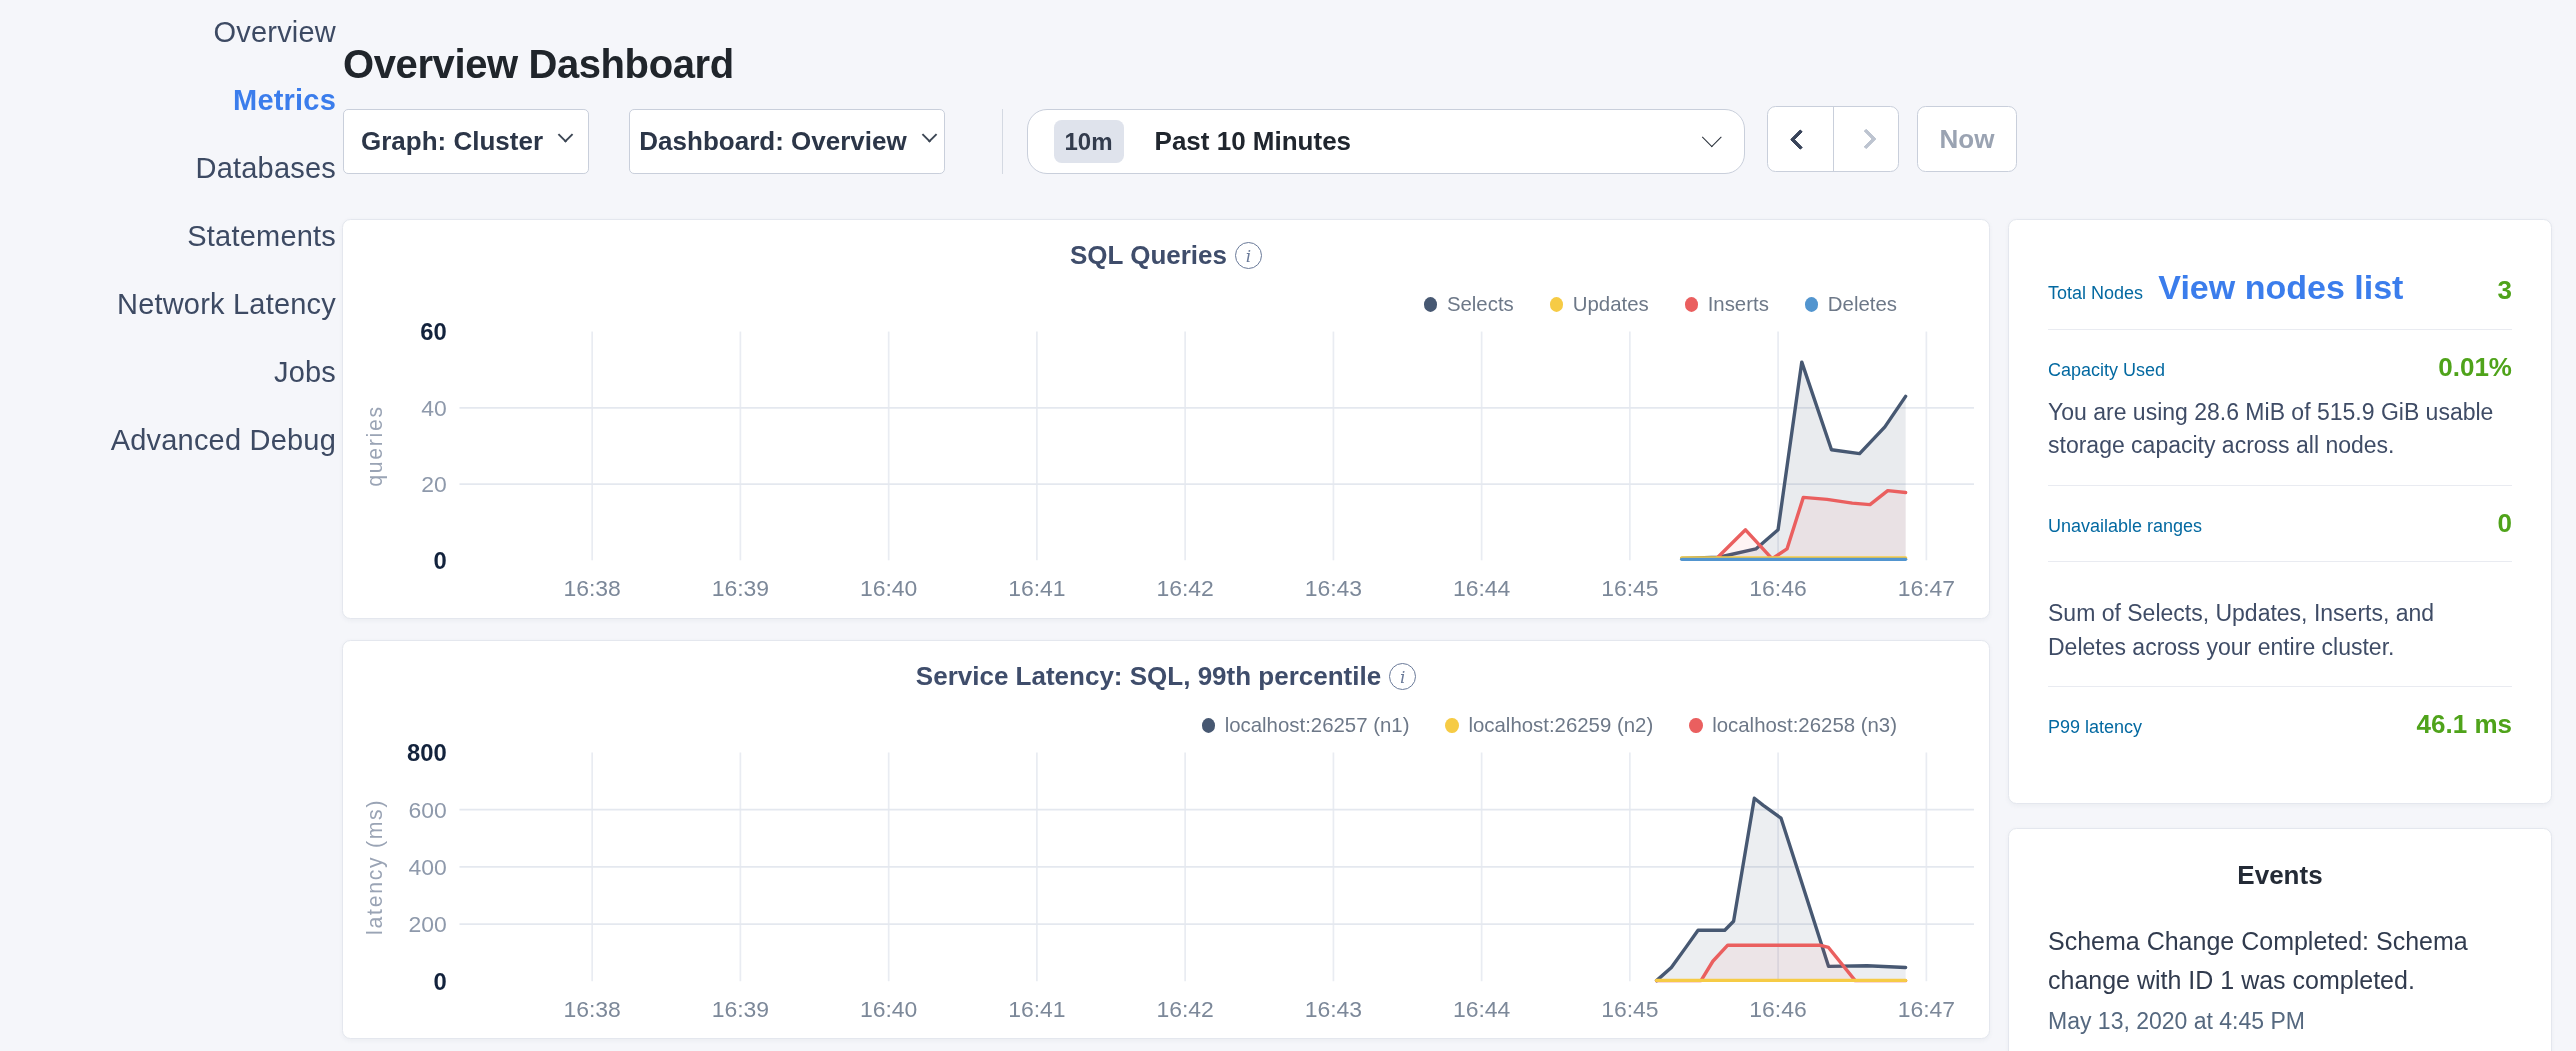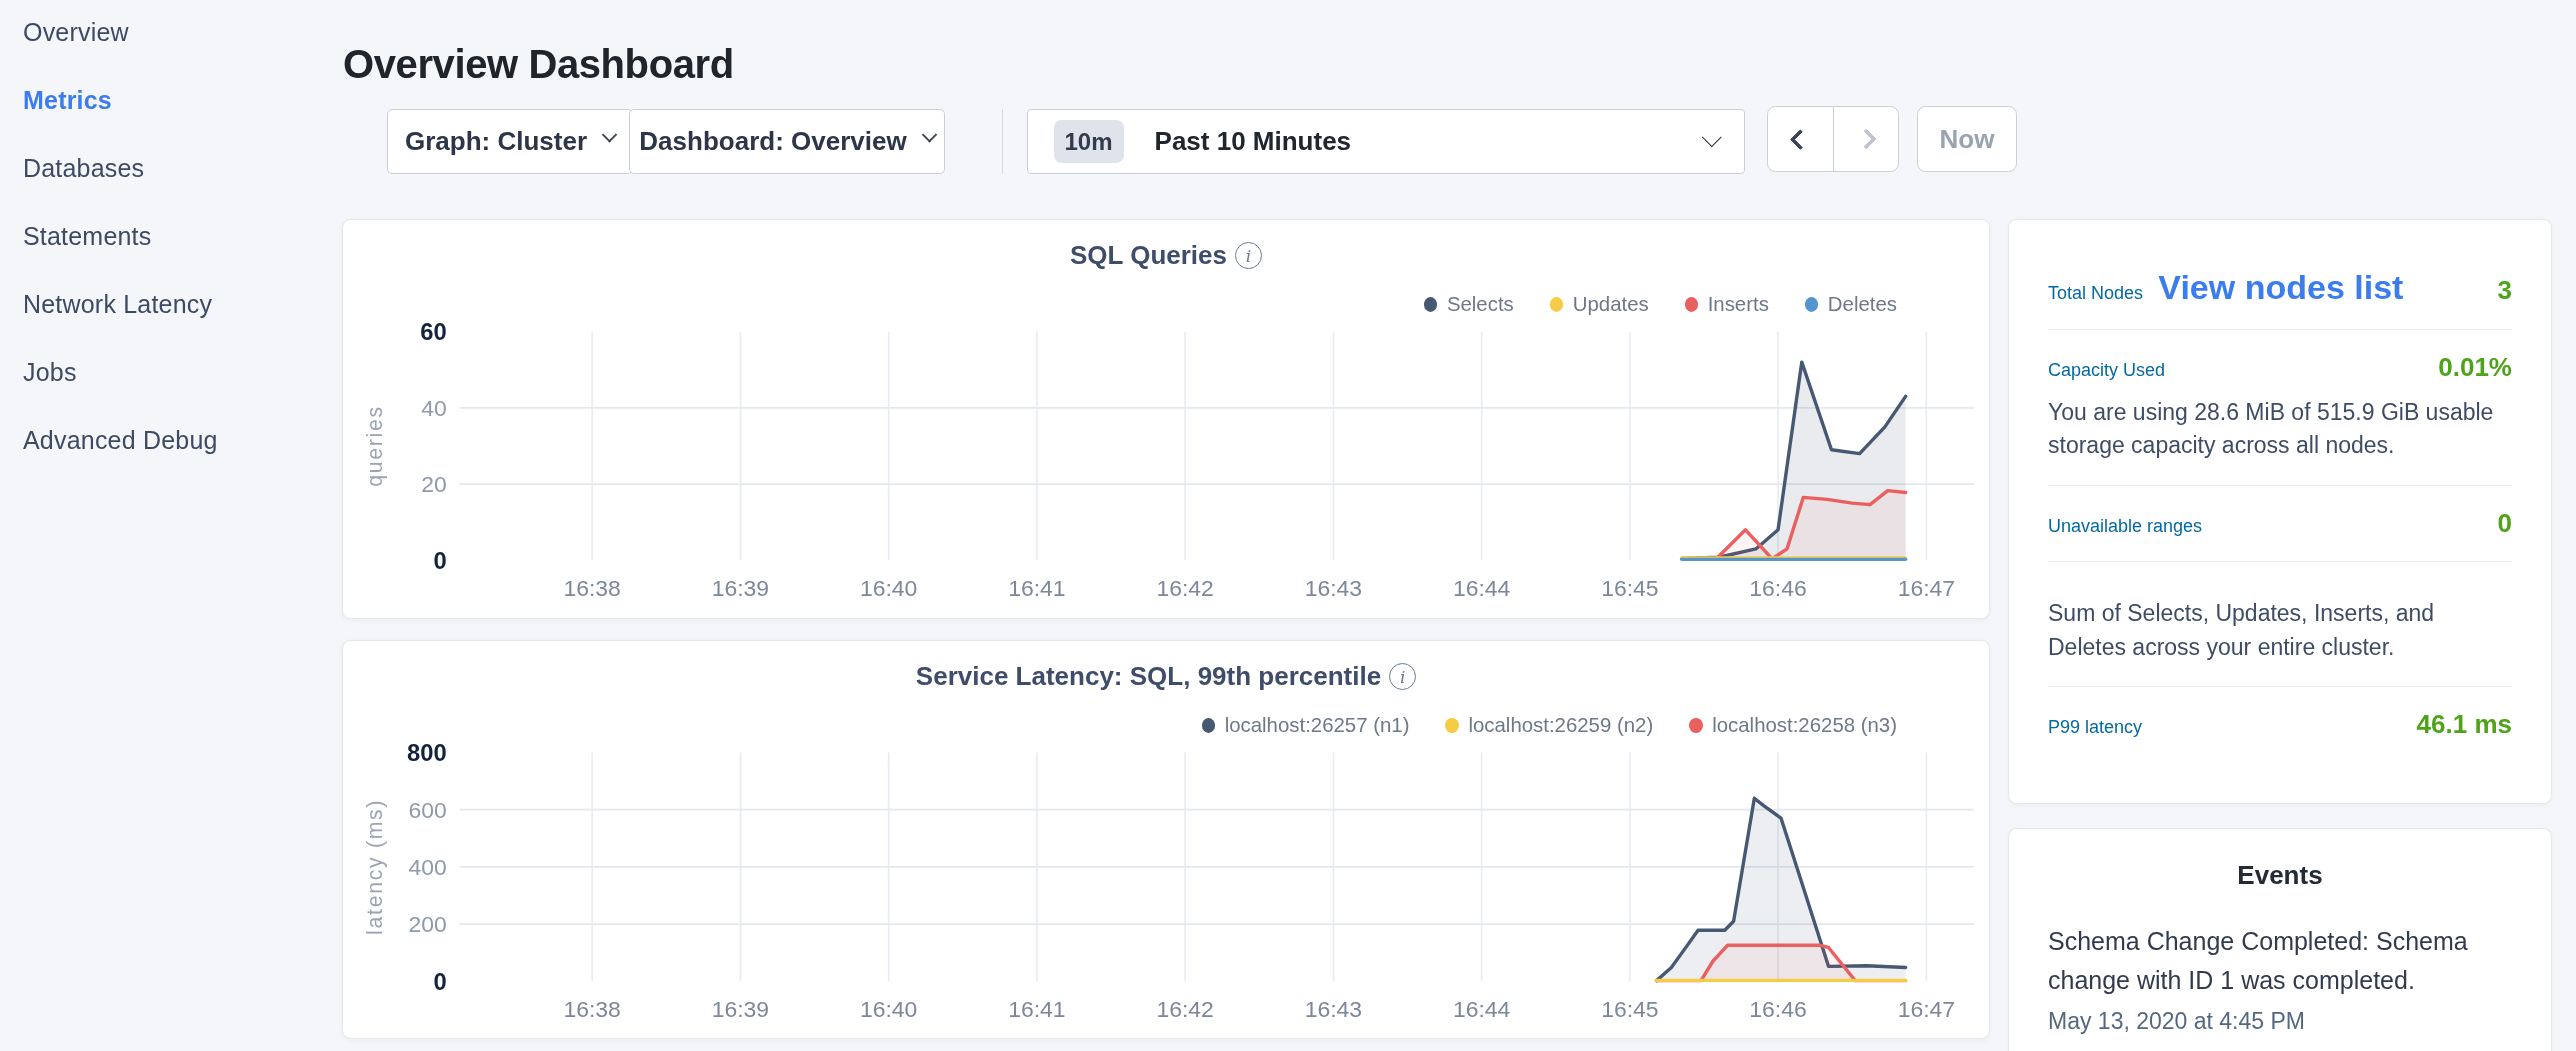--- a/index.html
+++ b/index.html
@@ -14,42 +14,43 @@
   body{
     position:relative;
     background:#f5f6fa;
     font-family:"Liberation Sans", sans-serif;
     color:var(--c-text);
   }
 
   
   .sidebar{position:absolute;left:0;top:0;width:336px;padding:20.4px 0 0 23px;}
   .nav-item{
-    font-size:25px;line-height:24px;margin-bottom:44px;color:#3d4a63;cursor:pointer;
+    font-size:29px;line-height:24px;margin-bottom:44px;color:#3d4a63;cursor:pointer;
     letter-spacing:0.2px;
+    text-align:right;
   }
   .nav-item.active{color:var(--c-accent);font-weight:bold;}
 
   
   .main-title{position:absolute;left:343px;top:15.3px;font-size:40px;font-weight:bold;color:#20252b;letter-spacing:-0.4px;}
 
   .dd{
     position:absolute;top:109px;height:65px;background:#fff;border:0.9px solid var(--c-border);
     border-radius:5.1px;display:flex;align-items:center;justify-content:center;gap:17px;
     font-size:26px;font-weight:bold;color:#2c3648;cursor:pointer;
   }
-  #dd-graph{left:343px;width:246px;margin-left:44px;}
+  #dd-graph{left:343px;width:246px;}
   #dd-dash{left:629px;width:316px;}
   .chev-sm{width:11px;height:11px;border-right:2.6px solid #3c4654;border-bottom:2.6px solid #3c4654;
     transform:rotate(45deg) translate(-2.6px,-2.6px);margin-top:-5.1px;}
   .controls-divider{position:absolute;left:1002px;top:109px;height:65px;border-left:1.7px solid #d4d9e2;}
 
   .time-box{
     position:absolute;left:1027px;top:109px;width:718px;height:65px;background:#fff;
-    border:0.9px solid var(--c-border);border-radius:4px;display:flex;align-items:center;
+    border:0.9px solid var(--c-border);border-radius:20px;display:flex;align-items:center;
     padding:0 25.5px;cursor:pointer;
   }
   .time-badge{background:#dfe3ec;border-radius:7.7px;font-size:24px;font-weight:bold;color:#333c4d;
     padding:7.7px 11px;}
   .time-label{margin-left:31px;font-size:26px;font-weight:bold;color:#20262e;}
   .chev-time{margin-left:auto;width:13.6px;height:13.6px;border-right:1.7px solid #272e38;border-bottom:1.7px solid #272e38;
     transform:rotate(45deg) translate(-3.4px,-3.4px);}
 
   .arrow-group{
     position:absolute;left:1767px;top:106px;width:132px;height:66px;background:#fff;

